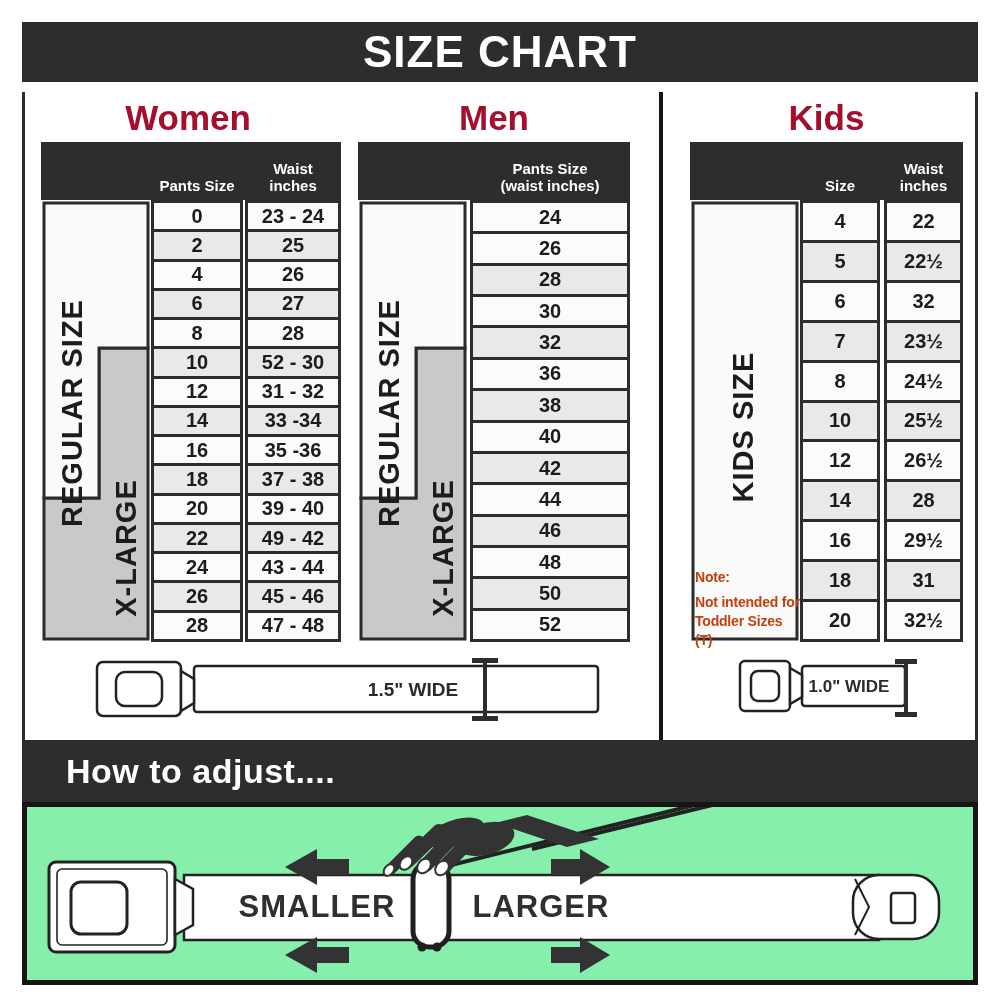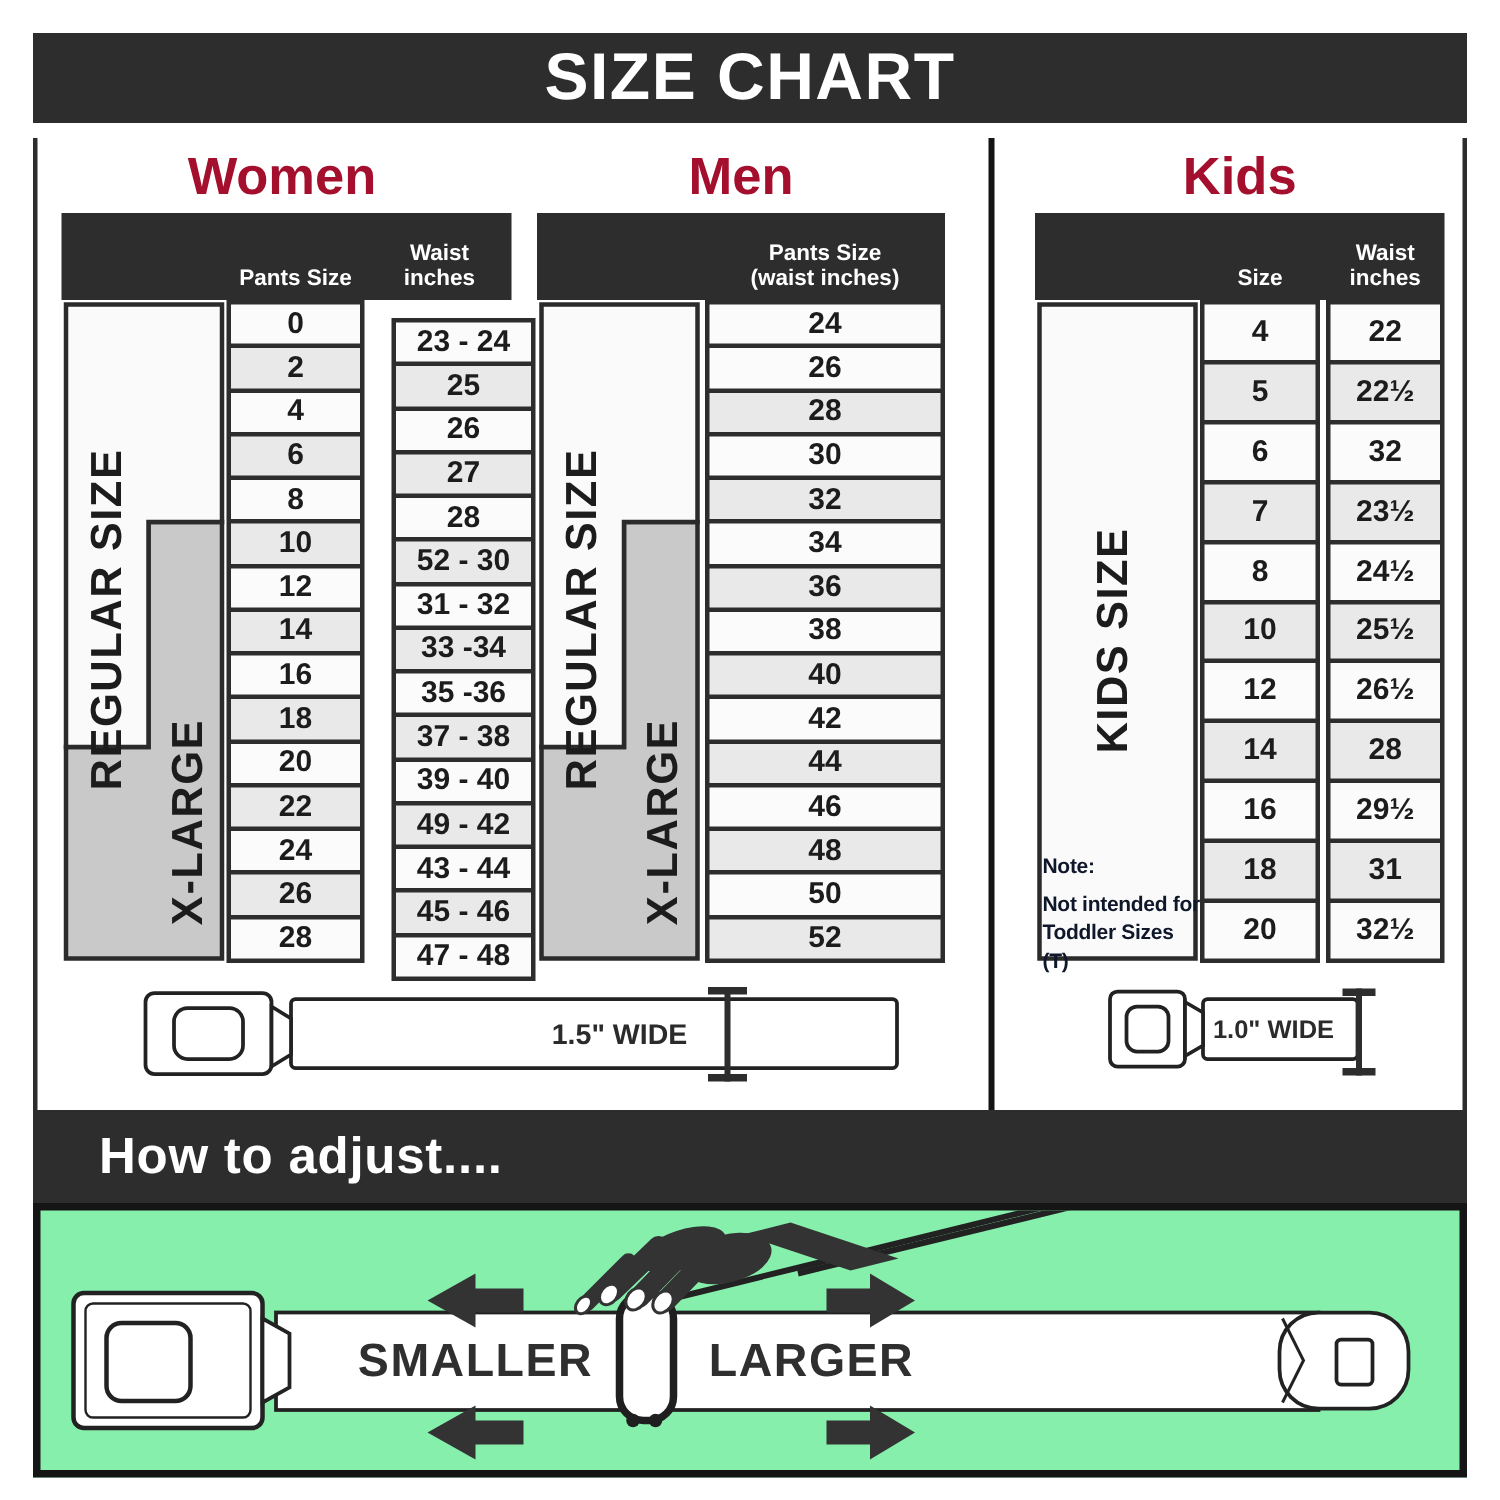--- a/index.html
+++ b/index.html
@@ -28,27 +28,27 @@
       align-items:center;padding-bottom:6px;box-sizing:border-box;color:#fff;font-size:15px;
       font-weight:bold;line-height:17px;text-align:center;}
   .w-th1{left:110px;width:92px;}
   .w-th2{left:204px;width:96px;}
   .m-th{left:112px;width:160px;}
   .k-th1{left:110px;width:80px;}
   .k-th2{left:194px;width:79px;}
   .label-svg{position:absolute;left:0;top:58px;}
   .vlabel{position:absolute;white-space:nowrap;font-weight:bold;color:#1c1c1c;font-size:29px;
           letter-spacing:1px;transform:translate(-50%,-50%) rotate(-90deg);}
-  .note{position:absolute;left:5px;top:426px;width:106px;color:#0f172a;font-size:14px;
+  .note{position:absolute;left:5px;top:426px;width:106px;color:#c2410c;font-size:14px;
         font-weight:bold;line-height:19px;letter-spacing:-0.2px;}
   .note .n1{margin-bottom:6px;}
   .col{position:absolute;top:58px;height:442px;background:#2d2d2d;display:grid;
        grid-auto-rows:1fr;gap:3px;padding:3px;box-sizing:border-box;}
   .w-c1{left:110px;width:92px;}
-  .w-c2{left:220px;width:96px;margin-top:12px;}
+  .w-c2{left:204px;width:96px;}
   .m-c{left:112px;width:160px;}
   .k-c1{left:110px;width:80px;}
   .k-c2{left:194px;width:79px;}
   .cell{display:flex;align-items:center;justify-content:center;background:#fbfbfb;
         font-size:20px;font-weight:bold;color:#1c1c1c;}
   .alt-col .cell:nth-child(even){background:#e9e9e9;}
   .men-col .cell:nth-child(odd):not(:first-child){background:#e9e9e9;}
   
   .belt{position:absolute;}
   .belt-adult{left:50px;top:563px;}
@@ -147,21 +147,20 @@
       </svg>
       <div class="vlabel" style="left:31px;top:271px;">REGULAR SIZE</div>
       <div class="vlabel" style="left:85px;top:406px;">X-LARGE</div>
       <div class="col m-c men-col">
 
       <div class="cell">24</div>
           <div class="cell">26</div>
           <div class="cell">28</div>
           <div class="cell">30</div>
           <div class="cell">32</div>
-          <div class="cell">34</div>
           <div class="cell">36</div>
           <div class="cell">38</div>
           <div class="cell">40</div>
           <div class="cell">42</div>
           <div class="cell">44</div>
           <div class="cell">46</div>
           <div class="cell">48</div>
           <div class="cell">50</div>
           <div class="cell">52</div>
         </div>

